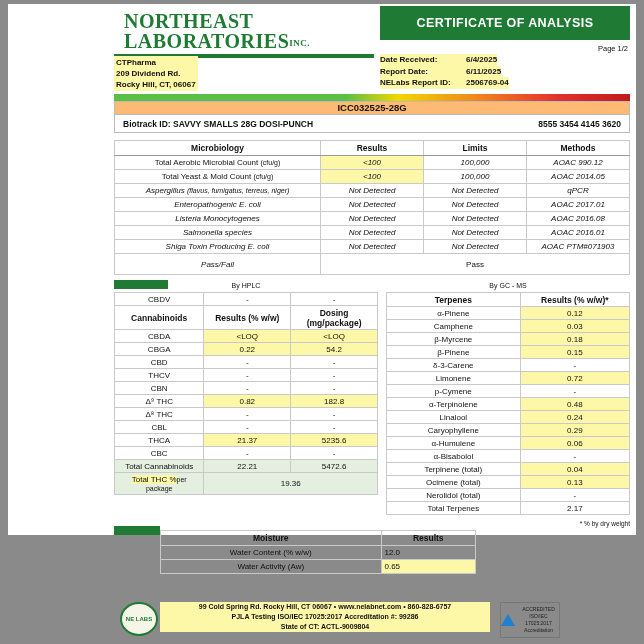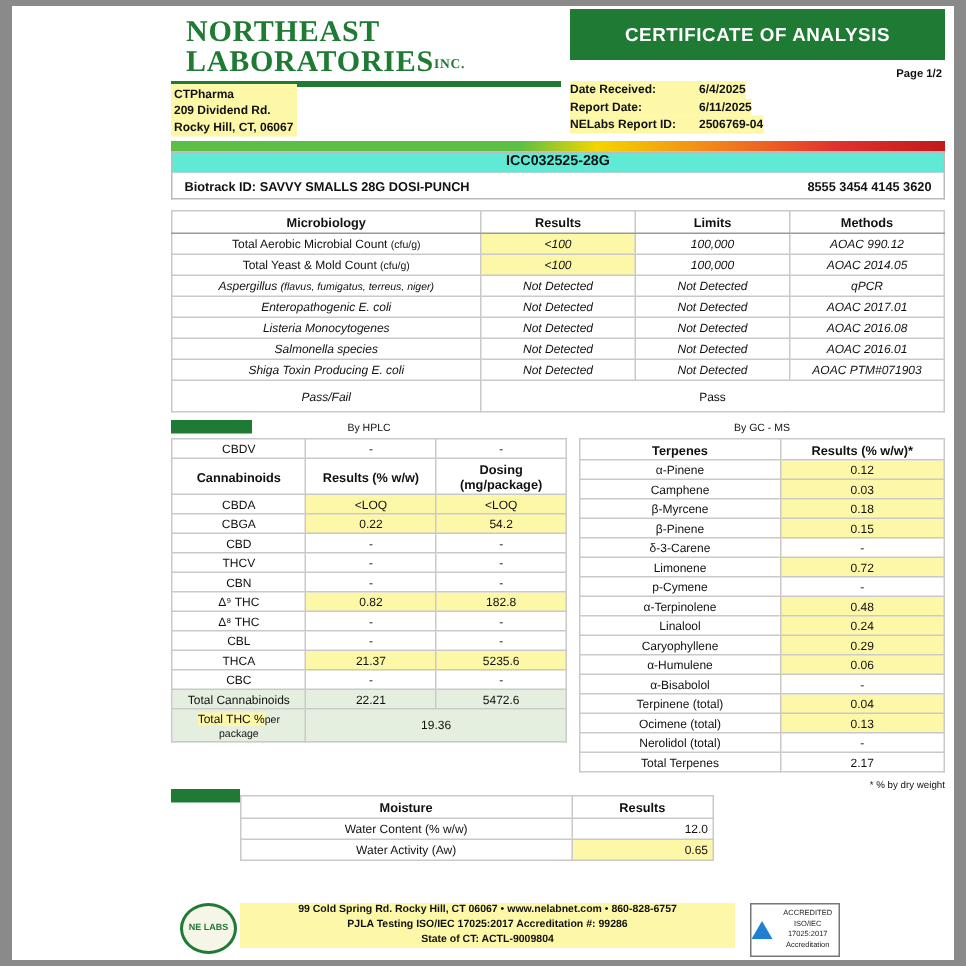--- a/index.html
+++ b/index.html
@@ -3,21 +3,21 @@
 <meta charset="utf-8">
 <style>
   html,body{margin:0;padding:0;}
   body{
     width:644px;height:644px;
     background:#8a8a8a;
     font-family:"Liberation Sans",sans-serif;
     overflow:hidden;
   }
   .page{
-    position:absolute;left:8px;top:4px;width:628px;height:636px;
+    position:absolute;left:8px;top:4px;width:628px;height:531px;
     background:#ffffff;
     box-sizing:border-box;
     padding:0;
   }
   
   .hdr{position:relative;height:86px;}
   .logo-block{
     position:absolute;left:106px;top:2px;width:260px;height:48px;
     border-bottom:4px solid #1f7a34;
   }
@@ -32,41 +32,41 @@
     margin-left:10px;margin-top:-3px;
   }
   .logo-inc{font-size:9px;vertical-align:2px;}
   .coa-banner{
     position:absolute;left:372px;top:2px;width:250px;height:34px;
     background:#1f7a34;color:#fff;
     font-weight:bold;font-size:12.5px;letter-spacing:.4px;
     display:flex;align-items:center;justify-content:center;
   }
   .page-no{
-    position:absolute;right:8px;top:40px;font-size:7.5px;font-weight:bold;color:#111;padding-left:36px;
+    position:absolute;right:8px;top:40px;font-size:7.5px;font-weight:normal;color:#111;padding-left:36px;
   }
   .addr{
     position:absolute;left:106px;top:52px;font-size:8px;line-height:11px;
     color:#111;font-weight:bold;
     background:#fdf7a8;padding:1px 2px;
   }
   .meta{
     position:absolute;left:372px;top:50px;font-size:8px;line-height:11.5px;font-weight:bold;color:#111;
   }
   .meta .row{display:flex;}
   .meta .k{width:86px;background:#fdf7a8;}
   .meta .v{background:#fdf7a8;}
   
   .rainbow{
     position:absolute;left:106px;top:90px;width:516px;height:7px;
     background:linear-gradient(to right,#5bbf45 0%,#5bbf45 45%,#f2d600 55%,#f07c1e 72%,#e03131 86%,#c01a1a 100%);
   }
   .sampleid{
     position:absolute;left:106px;top:97px;width:516px;height:14px;
-    background:#5eead4;border:1px solid #bbb;box-sizing:border-box;
+    background:#fdba74;border:1px solid #bbb;box-sizing:border-box;
     font-size:9.5px;font-weight:bold;text-align:center;line-height:12px;color:#111;
   }
   .biotrack{
     position:absolute;left:106px;top:111px;width:516px;height:18px;
     border:1px solid #bbb;border-top:none;box-sizing:border-box;
     display:flex;align-items:center;justify-content:space-between;
     padding:0 8px;font-size:8.5px;font-weight:bold;color:#111;
   }
   
   table{border-collapse:collapse;}
@@ -103,21 +103,21 @@
   .terp td.n{text-align:center;}
   .terp td.name{text-align:center;}
   .bygc{position:absolute;left:378px;top:278px;width:244px;text-align:center;font-size:7px;color:#111;}
   .terpnote{position:absolute;left:378px;top:516px;width:244px;text-align:right;font-size:6.5px;color:#111;}
   
   .moist{
     position:absolute;left:152px;top:526px;width:316px;font-size:8px;color:#111;
   }
   .moist td,.moist th{border:1px solid #c9c9c9;padding:2px 3px;}
   .moist th{font-weight:bold;font-size:8.5px;text-align:center;}
-  .moist td.n{text-align:right;}
+  .moist td.n{text-align:left;}
   .moist td.name{text-align:center;}
   .greenbar2{position:absolute;left:106px;top:522px;width:46px;height:9px;background:#1f7a34;}
   .greenbar3{position:absolute;left:106px;top:276px;width:54px;height:9px;background:#1f7a34;}
   
   .footer{
     position:absolute;left:0;top:596px;width:628px;height:40px;
   }
   .foot-text{
     position:absolute;left:152px;top:2px;width:330px;text-align:center;
     font-size:7px;font-weight:bold;line-height:10px;color:#111;

